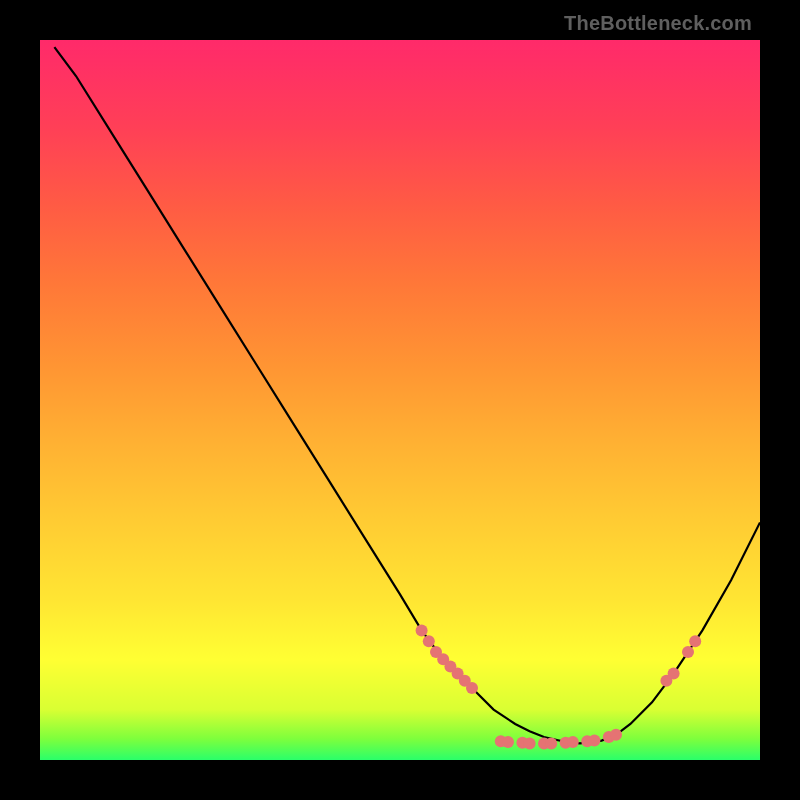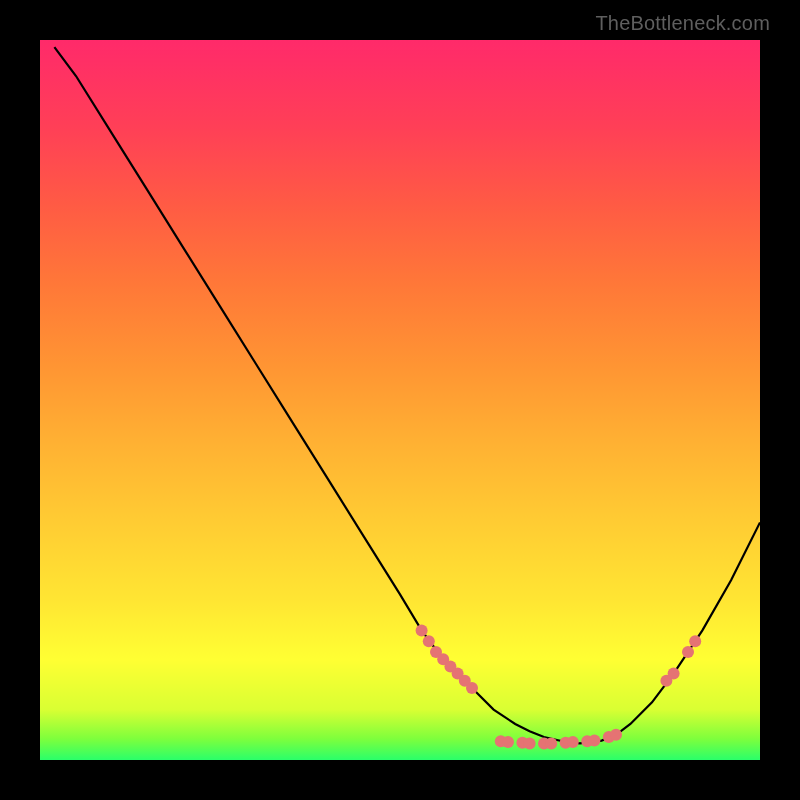--- a/index.html
+++ b/index.html
@@ -40,24 +40,24 @@
   .svg-layer {
     position: absolute;
     left: 0;
     top: 0;
     width: 720px;
     height: 720px;
   }
   .watermark {
     position: absolute;
     top: 12px;
-    right: 30px;
+    right: 48px;
     color: #5f5f5f;
     font-size: 20px;
-    font-weight: 400;
+    font-weight: 700;
     letter-spacing: 0.2px;
     user-select: none;
   }
 </style>
 </head>
 <body>
 
 <div class="container">
   <div class="watermark">TheBottleneck.com</div>
   <div class="plot-area">

